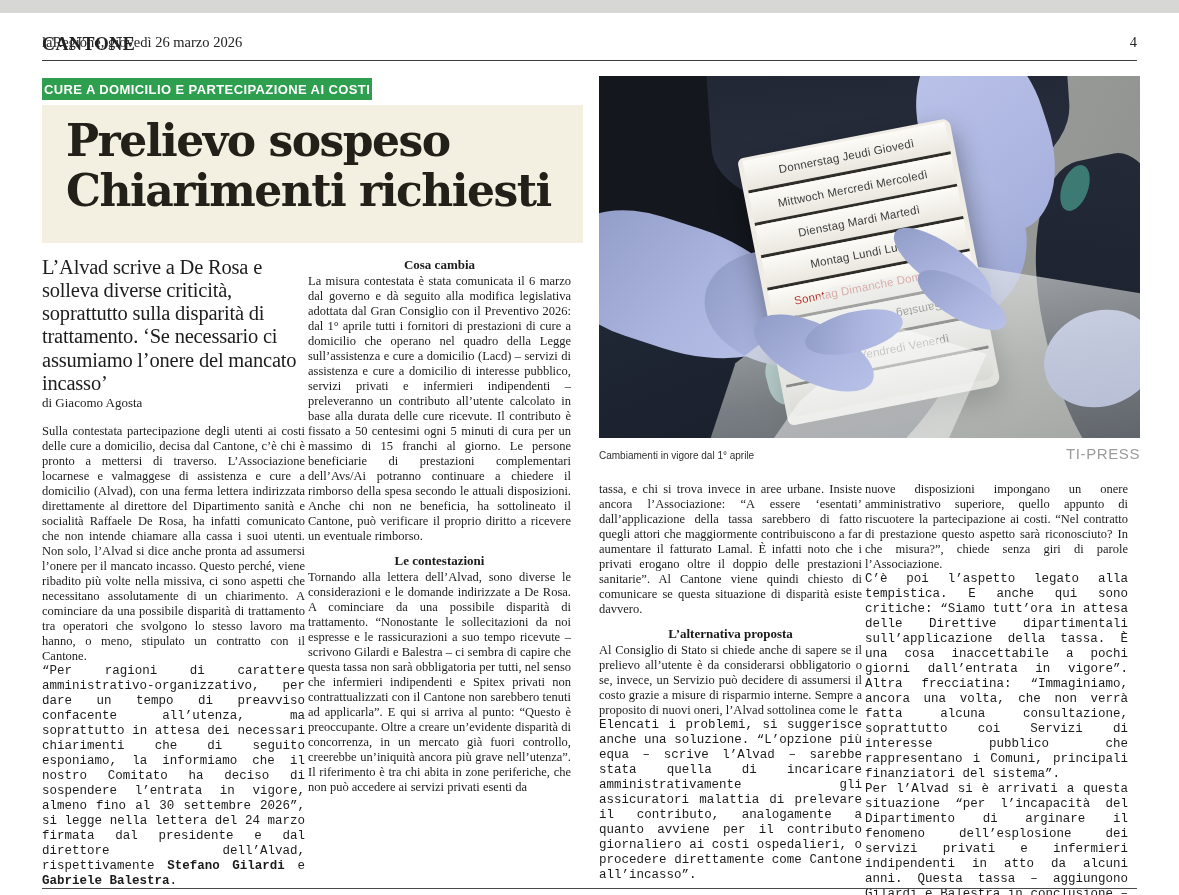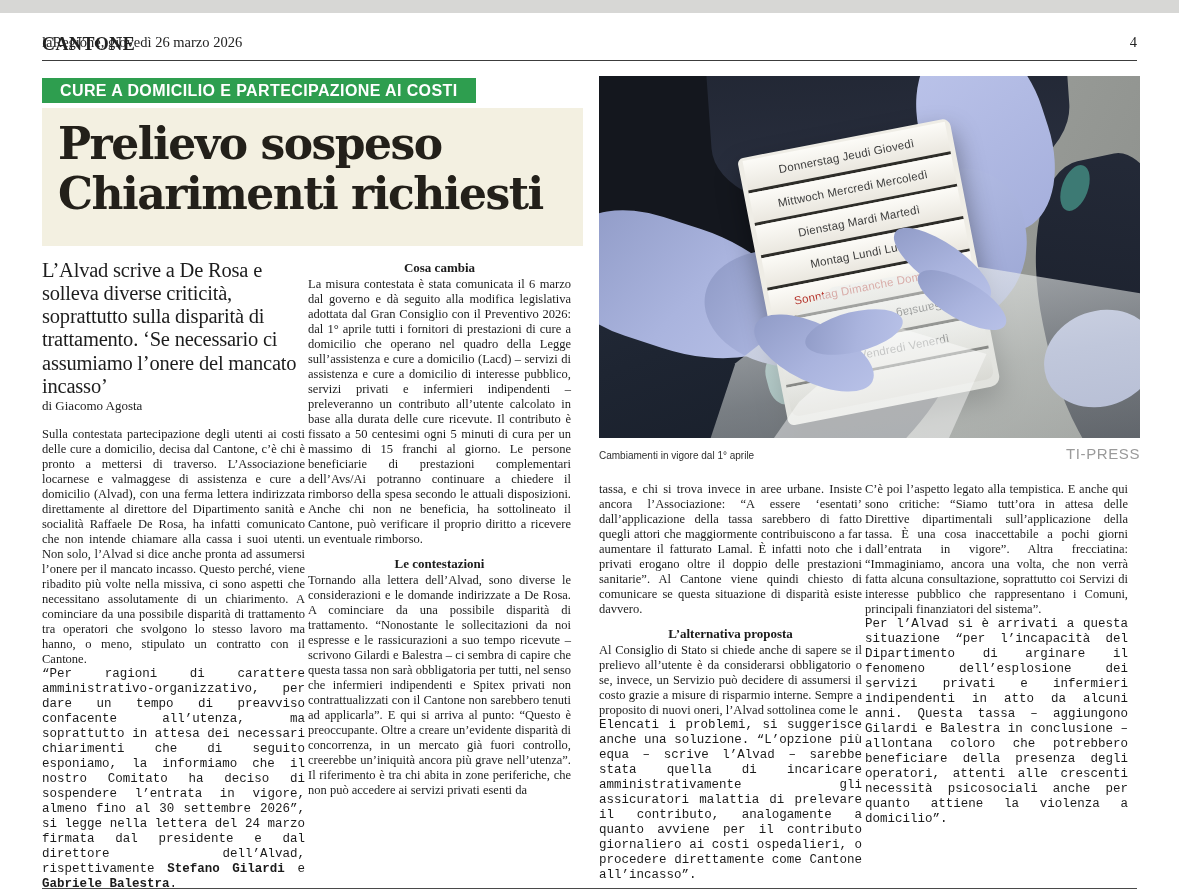--- a/index.html
+++ b/index.html
@@ -22,24 +22,24 @@
   
   .main { display:flex; gap:16px; margin-top:15px; }
   .half { width:541px; flex:0 0 541px; }
   .cols { display:flex; gap:3px; }
   .col { width:263px; flex:0 0 263px; }
 
   
   .kicker {
     display:inline-block; background:#2e9e4f; color:#fff;
     font-family:"Liberation Sans", sans-serif; font-weight:bold;
-    font-size:16px; letter-spacing:.4px; padding:4px 18px 3px; margin-top:2px;
+    font-size:13px; letter-spacing:.4px; padding:4px 2px 3px; margin-top:2px;
   }
   .headline-block {
-    margin-top:5px; background:#f3f0e1; padding:11px 10px 18px 16px; min-height:138px;
+    margin-top:5px; background:#f3f0e1; padding:11px 10px 18px 24px; min-height:138px;
   }
   .headline {
     font-family:"DejaVu Serif", serif; font-weight:bold; color:#23201a;
     font-size:44px; line-height:1.13; letter-spacing:-1.5px;
   }
   .headline span { display:block; }
 
   
   .lead { margin-top:13px; font-size:20.5px; line-height:1.13; color:#1d1d1d; letter-spacing:-0.2px; }
   .byline { font-size:13px; color:#222; }
@@ -196,20 +196,21 @@
           <div class="col">
             <div class="body-text" style="margin-top:0;">
               <p>tassa, e chi si trova invece in aree urbane. Insiste ancora l’Associazione: “A essere ‘esentati’ dall’applicazione della tassa sarebbero di fatto quegli attori che maggiormente contribuiscono a far aumentare il fatturato Lamal. È infatti noto che i privati erogano oltre il doppio delle prestazioni sanitarie”. Al Cantone viene quindi chiesto di comunicare se questa situazione di disparità esiste davvero.</p>
               <div class="subhead">L’alternativa proposta</div>
               <p>Al Consiglio di Stato si chiede anche di sapere se il prelievo all’utente è da considerarsi obbligatorio o se, invece, un Servizio può decidere di assumersi il costo grazie a misure di risparmio interne. Sempre a proposito di nuovi oneri, l’Alvad sottolinea come le</p>
               <p>Elencati i problemi, si suggerisce anche una soluzione. “L’opzione più equa – scrive l’Alvad – sarebbe stata quella di incaricare amministrativamente gli assicuratori malattia di prelevare il contributo, analogamente a quanto avviene per il contributo giornaliero ai costi ospedalieri, o procedere direttamente come Cantone all’incasso”.</p>
             </div>
           </div>
           <div class="col">
             <div class="body-text" style="margin-top:0;">
+              <p>nuove disposizioni impongano un onere amministrativo superiore, quello appunto di riscuotere la partecipazione ai costi. “Nel contratto di prestazione questo aspetto sarà riconosciuto? In che misura?”, chiede senza giri di parole l’Associazione.</p>
               <p>C’è poi l’aspetto legato alla tempistica. E anche qui sono critiche: “Siamo tutt’ora in attesa delle Direttive dipartimentali sull’applicazione della tassa. È una cosa inaccettabile a pochi giorni dall’entrata in vigore”. Altra frecciatina: “Immaginiamo, ancora una volta, che non verrà fatta alcuna consultazione, soprattutto coi Servizi di interesse pubblico che rappresentano i Comuni, principali finanziatori del sistema”.</p>
               <p>Per l’Alvad si è arrivati a questa situazione “per l’incapacità del Dipartimento di arginare il fenomeno dell’esplosione dei servizi privati e infermieri indipendenti in atto da alcuni anni. Questa tassa – aggiungono Gilardi e Balestra in conclusione – allontana coloro che potrebbero beneficiare della presenza degli operatori, attenti alle crescenti necessità psicosociali anche per quanto attiene la violenza a domicilio”.</p>
             </div>
           </div>
         </div>
       </div>
 
     </div>
   </div>
   <div class="rule-bottom"></div>

